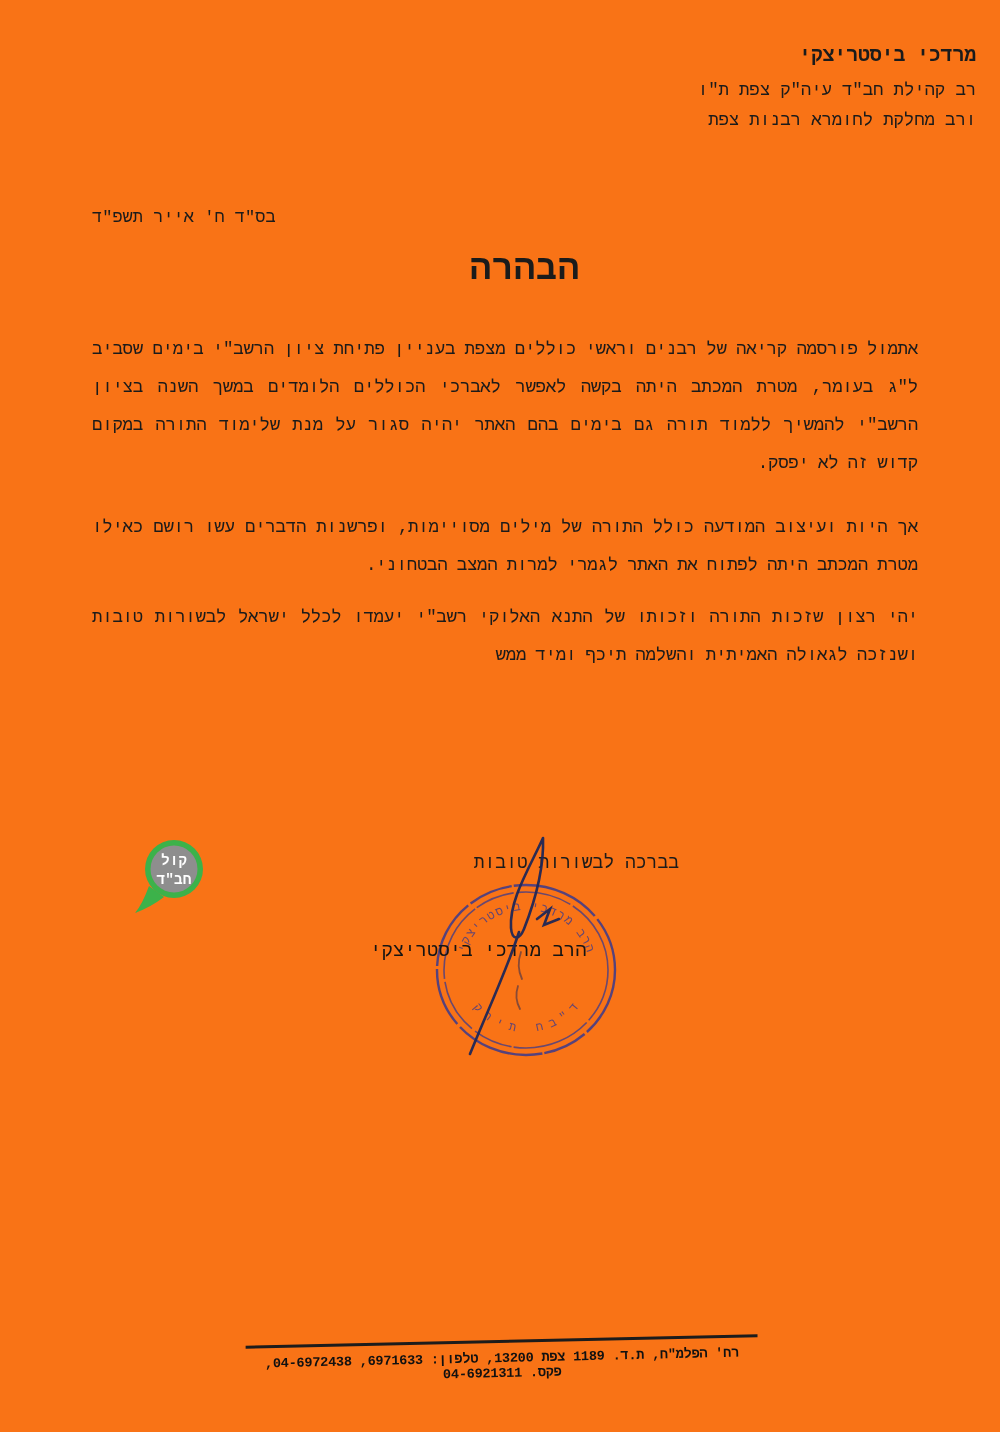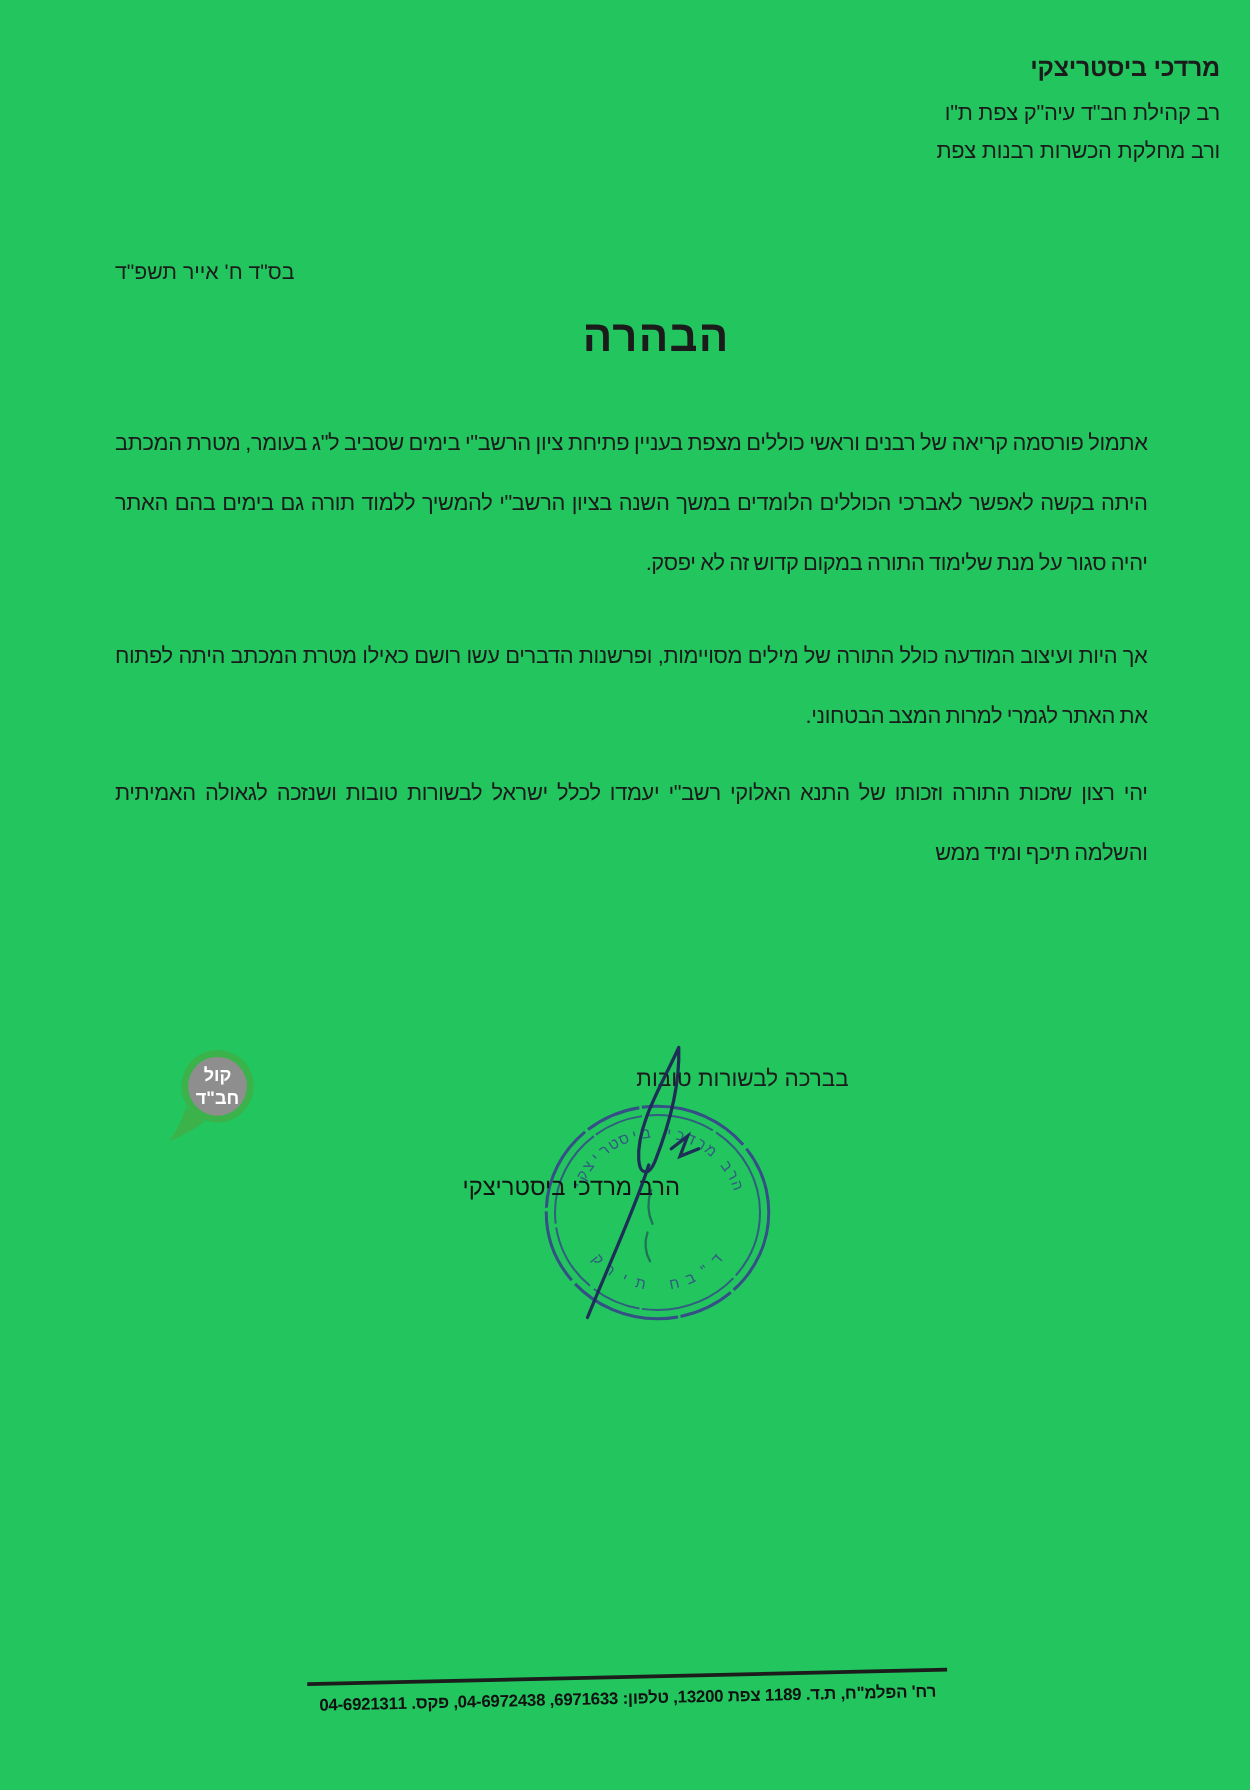--- a/index.html
+++ b/index.html
@@ -1,29 +1,29 @@
 <!DOCTYPE html>
 <html lang="he"><head>
 <meta charset="utf-8">
 <style>
   html,body{margin:0;padding:0;background:#e8e8e8;}
   .page{
     position:relative;width:1000px;height:1432px;margin:0 auto;
-    background:#22c55e;overflow:hidden;
-    font-family:Liberation Sans, sans-serif;
+    background:#f97316;overflow:hidden;
+    font-family:Liberation Mono, monospace;
     color:#1b1b1b;
   }
   .hdr{position:absolute;top:44px;right:24px;text-align:right;direction:rtl;}
   .hdr .nm{font-weight:bold;font-size:20px;margin-bottom:8px;letter-spacing:-0.2px;}
   .hdr .rl{font-size:17.5px;line-height:30px;letter-spacing:-0.2px;}
   .dateline{position:absolute;top:208px;left:92px;font-size:17px;direction:rtl;}
   .ttl{position:absolute;top:250px;left:0;width:100%;text-align:center;
        font-size:35px;font-weight:bold;letter-spacing:1px;transform:translateX(25px);}
   .bodytext{position:absolute;top:330px;left:92px;right:82px;direction:rtl;}
-  .bodytext p{margin:0;text-align:justify;font-size:17.5px;line-height:48px;
+  .bodytext p{margin:0;text-align:justify;font-size:17.5px;line-height:38px;
               letter-spacing:-0.3px;word-spacing:-1px;}
   .bodytext p.p2{margin-top:26px;}
   .bodytext p.p3{margin-top:26px;font-size:20.5px;font-weight:bold;line-height:45px;}
   .bodytext p.p4{margin-top:14px;}
   .logo{position:absolute;left:131px;top:836px;}
   .closing{position:absolute;left:375px;top:853px;width:304px;text-align:right;
            font-size:18px;direction:rtl;z-index:2;}
   .signer{position:absolute;left:370px;top:940px;width:314px;text-align:left;
           font-size:19px;direction:rtl;z-index:3;color:#141414;}
   .stampsvg{position:absolute;left:433px;top:882px;z-index:1;filter:blur(0.4px);}
@@ -34,21 +34,21 @@
           letter-spacing:-0.2px;color:#111;}
 </style>
 </head>
 <body>
 
 <div class="page">
 
   <div class="hdr">
     <div class="nm">מרדכי ביסטריצקי</div>
     <div class="rl">רב קהילת חב"ד עיה"ק צפת ת"ו</div>
-    <div class="rl">ורב מחלקת הכשרות רבנות צפת</div>
+    <div class="rl">ורב מחלקת לחומרא רבנות צפת</div>
   </div>
 
   <div class="dateline">בס"ד ח' אייר תשפ"ד</div>
 
   <div class="ttl">הבהרה</div>
 
   <div class="bodytext">
     <p class="p1">אתמול פורסמה קריאה של רבנים וראשי כוללים מצפת בעניין פתיחת ציון הרשב"י בימים שסביב ל"ג בעומר, מטרת המכתב היתה בקשה לאפשר לאברכי הכוללים הלומדים במשך השנה בציון הרשב"י להמשיך ללמוד תורה גם בימים בהם האתר יהיה סגור על מנת שלימוד התורה במקום קדוש זה לא יפסק.</p>
     <p class="p2">אך היות ועיצוב המודעה כולל התורה של מילים מסויימות, ופרשנות הדברים עשו רושם כאילו מטרת המכתב היתה לפתוח את האתר לגמרי למרות המצב הבטחוני.</p>
     <p class="p4">יהי רצון שזכות התורה וזכותו של התנא האלוקי רשב"י יעמדו לכלל ישראל לבשורות טובות ושנזכה לגאולה האמיתית והשלמה תיכף ומיד ממש</p>

